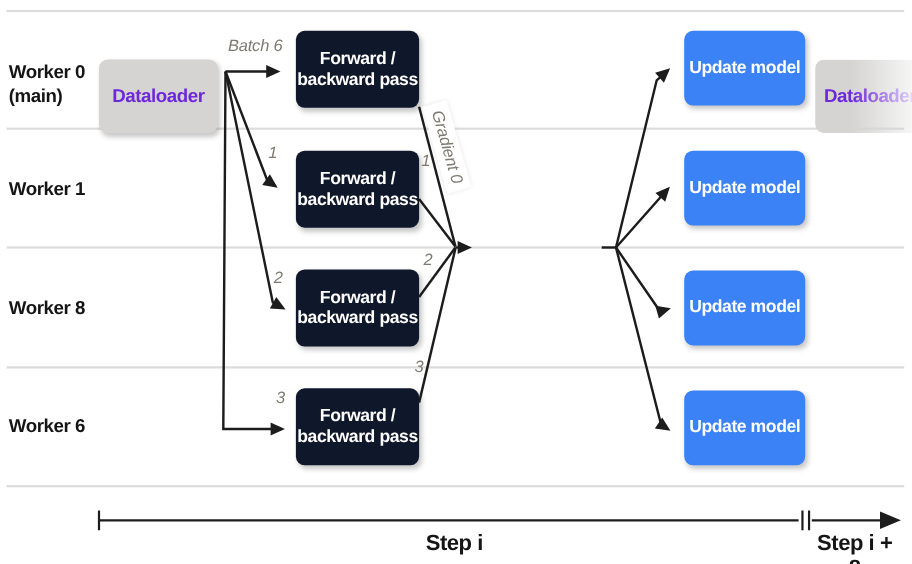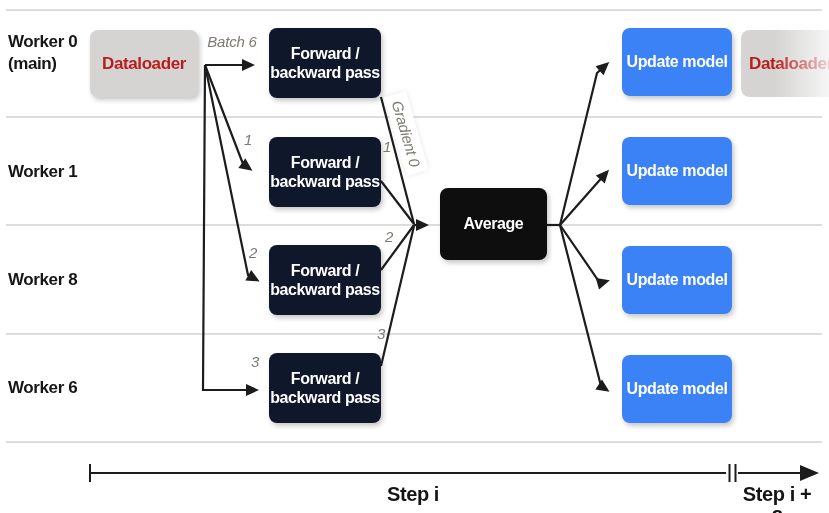--- a/index.html
+++ b/index.html
@@ -11,21 +11,21 @@
   .worker-label {
     position:absolute; left:8px; z-index:2; font-weight:bold; font-size:17px;
     letter-spacing:-0.4px; line-height:22px; white-space:pre-line; color:#151515;
   }
   .box {
     position:absolute; z-index:2; border-radius:8px; display:flex;
     align-items:center; justify-content:center; text-align:center;
     font-weight:bold; letter-spacing:-0.4px;
     box-shadow:2px 3px 5px rgba(0,0,0,0.22);
   }
-  .box.gray  { background:#d5d4d3; color:#b91c1c; font-size:17px; }
+  .box.gray  { background:#d5d4d3; color:#6d28d9; font-size:17px;margin-top:24px; }
   .box.blue  { background:#0f172a; color:#ffffff; font-size:16px; line-height:19px; white-space:pre-line; }
   .box.red   { background:#3b82f6; color:#ffffff; font-size:16px; }
   .box.black { background:#0e0e0e; color:#ffffff; font-size:16px; }
   .box.faded {
     -webkit-mask-image:linear-gradient(to right, #000 30%, rgba(0,0,0,0) 94%);
     mask-image:linear-gradient(to right, #000 30%, rgba(0,0,0,0) 94%);
     box-shadow:none;
   }
   .annot {
     position:absolute; z-index:3; font-style:italic; font-size:15px;
@@ -45,38 +45,37 @@
 <body>
 
 <div id="canvas">
 
   <div class="sep" style="top:9px"></div>
   <div class="sep" style="top:116px"></div>
   <div class="sep" style="top:224px"></div>
   <div class="sep" style="top:333px"></div>
   <div class="sep" style="top:441px"></div>
 
-  <div class="worker-label" style="top:31px">Worker 0
+  <div class="worker-label" style="top:55px">Worker 0
 (main)</div>
   <div class="worker-label" style="top:161px">Worker 1</div>
   <div class="worker-label" style="top:269px">Worker 8</div>
   <div class="worker-label" style="top:377px">Worker 6</div>
 
   <div class="box gray" style="left:90px; top:30px; width:108px; height:67px">Dataloader</div>
 
   <div class="box blue" style="left:269px; top:28px;  width:112px; height:70px">Forward /
 backward pass</div>
   <div class="box blue" style="left:269px; top:137px; width:112px; height:70px">Forward /
 backward pass</div>
   <div class="box blue" style="left:269px; top:245px; width:112px; height:70px">Forward /
 backward pass</div>
   <div class="box blue" style="left:269px; top:353px; width:112px; height:70px">Forward /
 backward pass</div>
 
-  <div class="box black" style="left:440px; top:188px; width:107px; height:72px">Average</div>
 
   <div class="box red" style="left:622px; top:28px;  width:110px; height:68px">Update model</div>
   <div class="box red" style="left:622px; top:137px; width:110px; height:68px">Update model</div>
   <div class="box red" style="left:622px; top:246px; width:110px; height:68px">Update model</div>
   <div class="box red" style="left:622px; top:355px; width:110px; height:68px">Update model</div>
 
   <div class="box gray faded" style="left:741px; top:30px; width:102px; height:67px; justify-content:flex-start; padding-left:8px">Dataloader</div>
 
   <div class="annot" style="left:203px; top:33px; width:58px">Batch 6</div>
   <div class="annot" style="left:241px; top:131px; width:14px">1</div>

